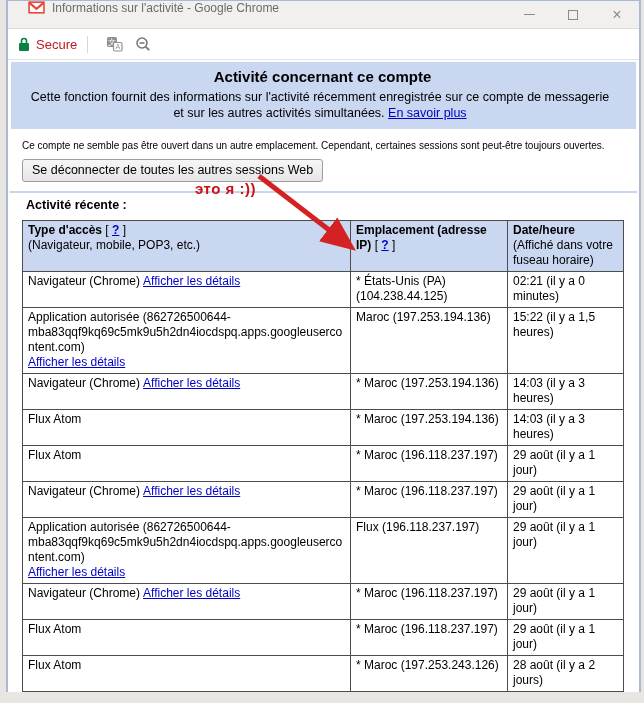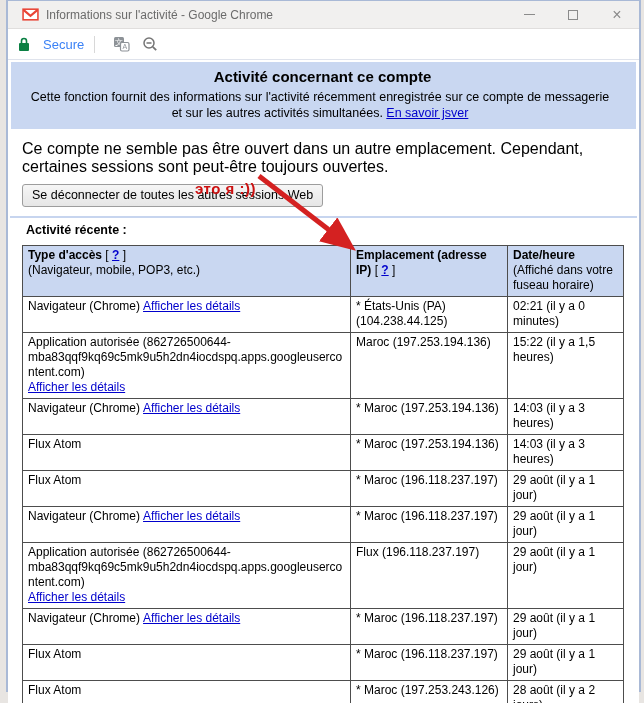--- a/index.html
+++ b/index.html
@@ -10,46 +10,46 @@
     position:relative; overflow:hidden;
   }
   .window {
     position:absolute; left:6px; top:0; width:635px; height:692px;
     background:#fff; border:2px solid #a9b9d6; border-top-width:1px;
     display:flex; flex-direction:column;
   }
   
   .titlebar {
     height:28px; background:#f1f0ef; border-bottom:1px solid #e0dedd;
-    display:flex; align-items:center; padding-left:14px; flex:0 0 auto;
+    display:flex; align-items:flex-start; padding-left:20px; flex:0 0 auto;
   }
   .titlebar .gmail-ic { width:17px; height:13px; margin-right:7px; flex:0 0 auto; }
   .titlebar-text { font-size:12px; color:#6b6b6b; white-space:nowrap; overflow:hidden; }
   .win-controls { margin-left:auto; display:flex; align-items:center; height:100%; }
   .win-btn { width:44px; height:100%; display:flex; align-items:center; justify-content:center; cursor:default; }
   .ic-min { width:11px; height:1px; background:#8b8b8b; display:inline-block; }
   .ic-max { width:10px; height:10px; border:1px solid #8b8b8b; display:inline-block; }
   .ic-close { font-size:16px; color:#8b8b8b; line-height:1; }
   
   .addressbar {
     height:31px; background:#fff; border-bottom:1px solid #dfe3ec;
     display:flex; align-items:center; padding:0 10px; flex:0 0 auto; font-size:13px;
   }
-  .secure-label { color:#3b82f6; margin-left:13px; }
+  .secure-label { color:#b91c1c; margin-left:6px; }
   .omni-sep { width:1px; height:17px; background:#d8d8d8; margin:0 10px; }
   .url-host { color:#2b2b2b; }
   .url-path { color:#9a9a9a; white-space:nowrap; overflow:hidden; flex:1 1 auto; }
   .omni-icons { display:flex; align-items:center; gap:12px; margin-left:8px; }
   
   .page { flex:1 1 auto; position:relative; background:#fff; font-size:12.5px; color:#000; }
   .info-box { margin:2px 3px 0 3px; background:#c9d7f1; padding:6px 12px 8px 10px;text-align:center; }
   .info-title { font-size:15px; font-weight:bold; margin-bottom:4px; }
   .info-desc { font-size:12.5px; line-height:16px; padding-left:8px; max-width:590px; }
   a.lnk { color:#0000cc; text-decoration:underline; cursor:pointer; }
-  .status-line { margin:11px 14px 0 14px; font-size:16px; }
+  .status-line { margin:11px 14px 0 14px; font-size:10px; }
   .signout-btn {
     margin:8px 0 0 14px; font-family:"Liberation Sans",sans-serif; font-size:12.5px;
     padding:3px 9px 4px 9px; color:#000;
     background:linear-gradient(#f6f6f6,#e6e6e6); border:1px solid #9d9d9d; border-radius:3px;
     cursor:pointer;
   }
   .hr-blue { height:2px; background:#c7d5ef; margin:9px 2px 0 2px; }
   .recent-label { font-weight:bold; font-size:12.5px; margin:5px 0 0 18px; }
   
   table.activity {
@@ -117,21 +117,21 @@
       </svg>
     </span>
   </div>
 
   <div class="page">
 
     <div class="info-box">
       <div class="info-title">Activité concernant ce compte</div>
       <div class="info-desc">
         <span>Cette fonction fournit des informations sur l'activité récemment enregistrée sur ce compte de messagerie et sur les autres activités simultanées.</span>
-        <a class="lnk">En savoir jsver</a>
+        <a class="lnk">En savoir plus</a>
       </div>
     </div>
 
     <div class="status-line">Ce compte ne semble pas être ouvert dans un autre emplacement. Cependant, certaines sessions sont peut-être toujours ouvertes.</div>
 
     <button class="signout-btn">Se déconnecter de toutes les autres sessions Web</button>
 
     <div class="hr-blue"></div>
 
     <div class="recent-label">Activité récente :</div>

